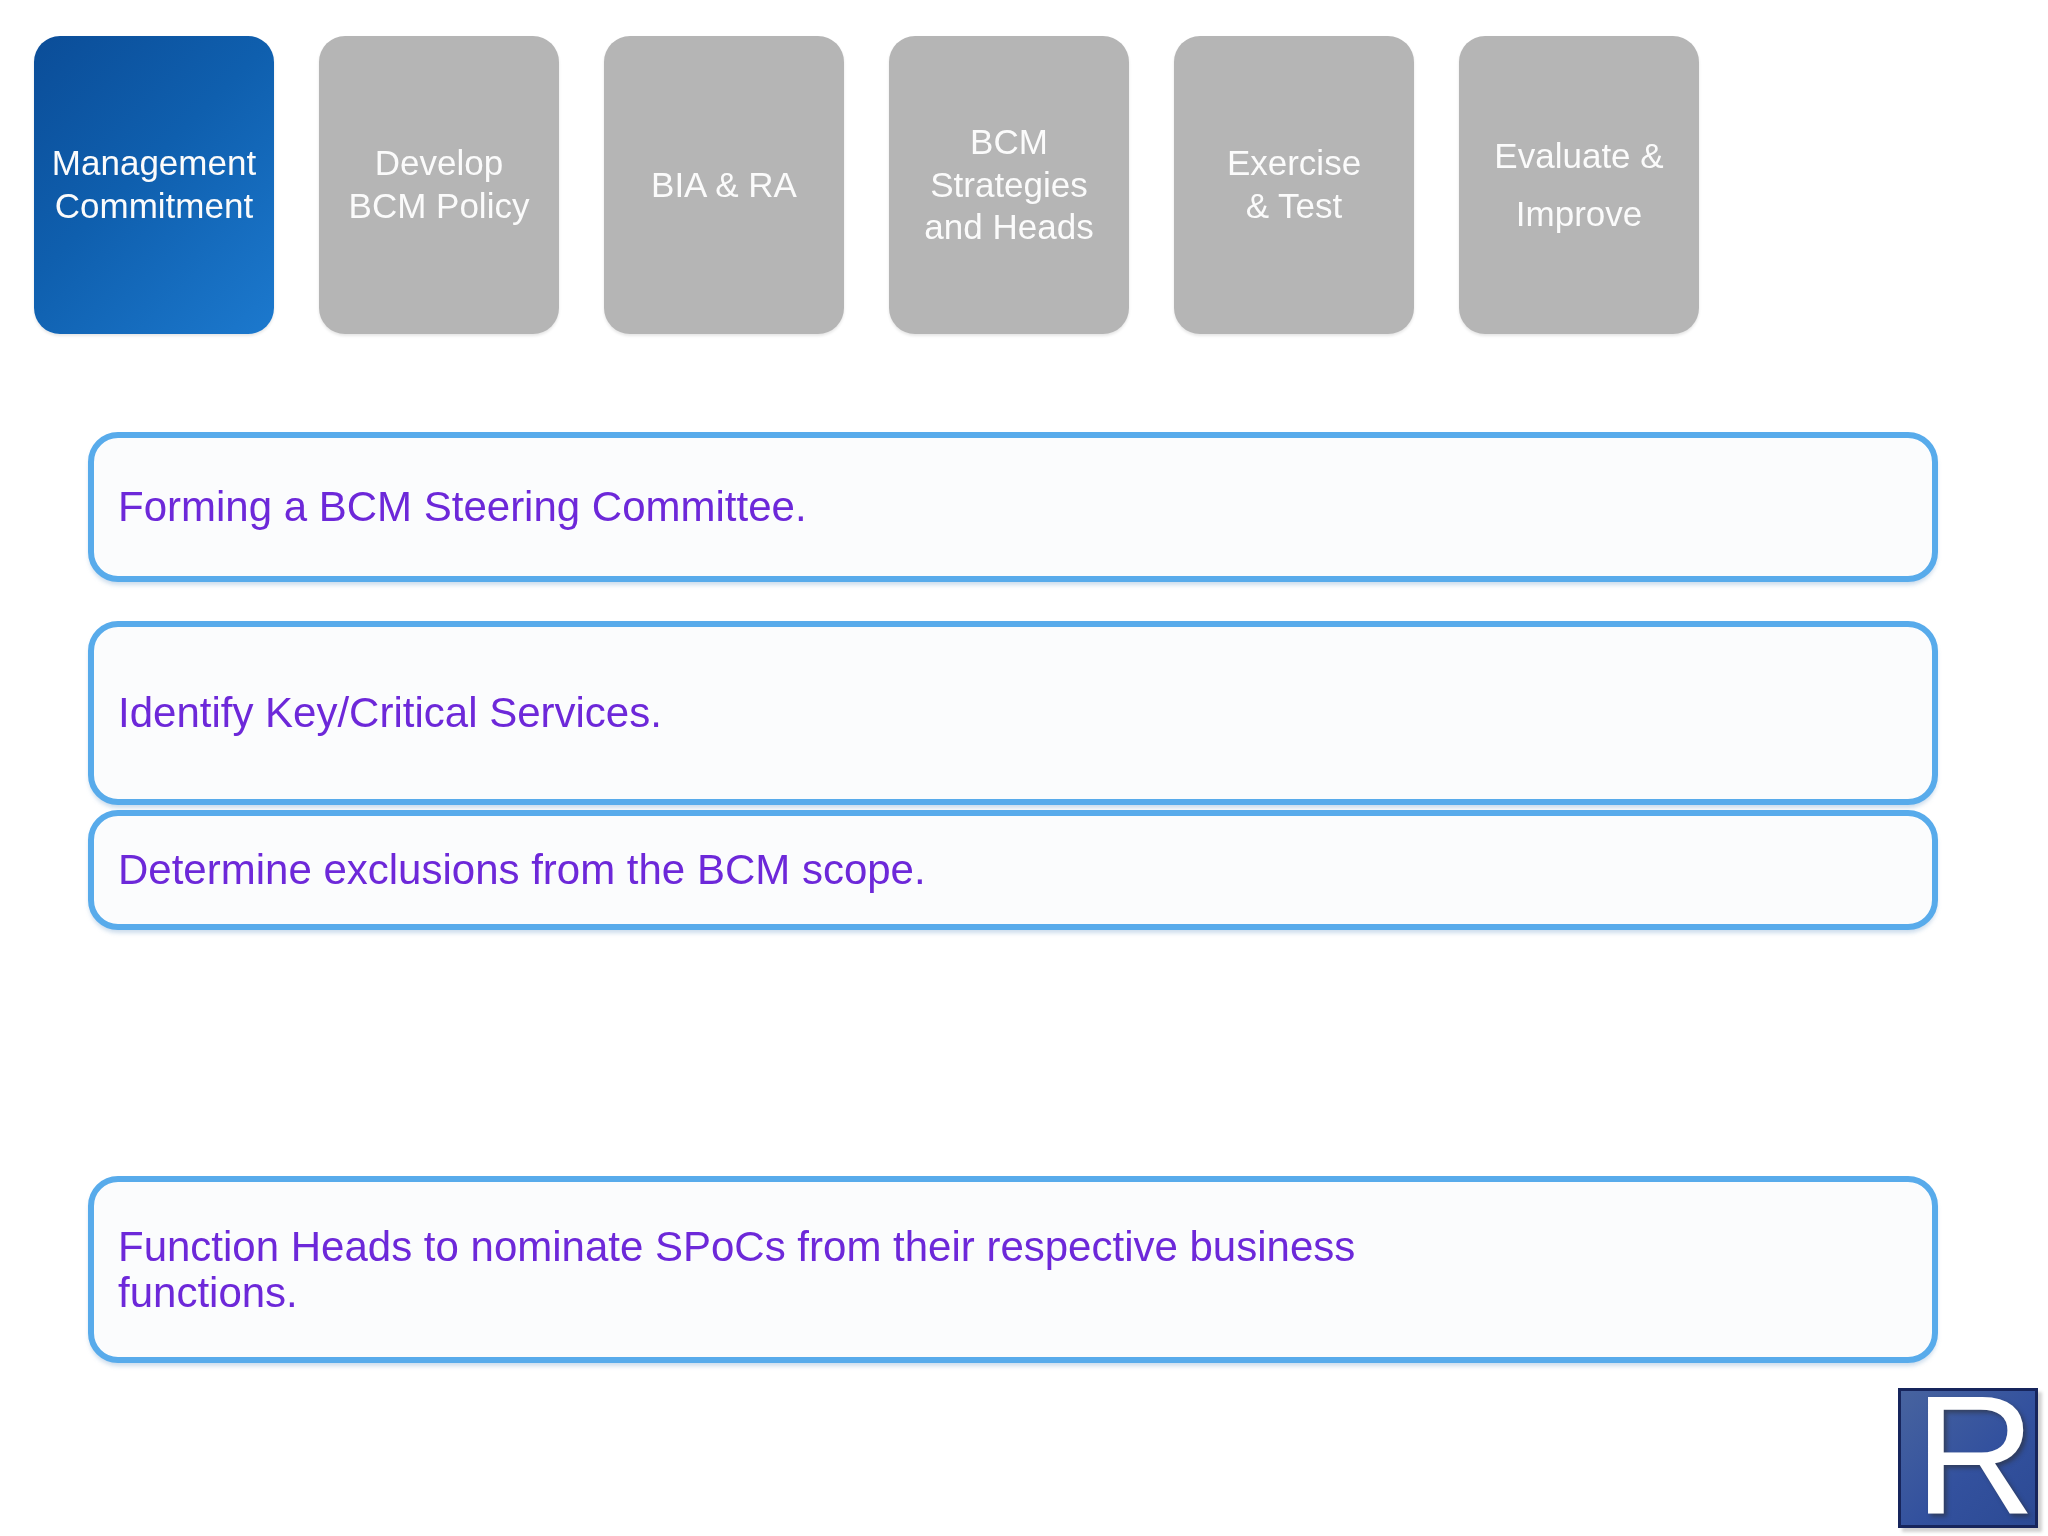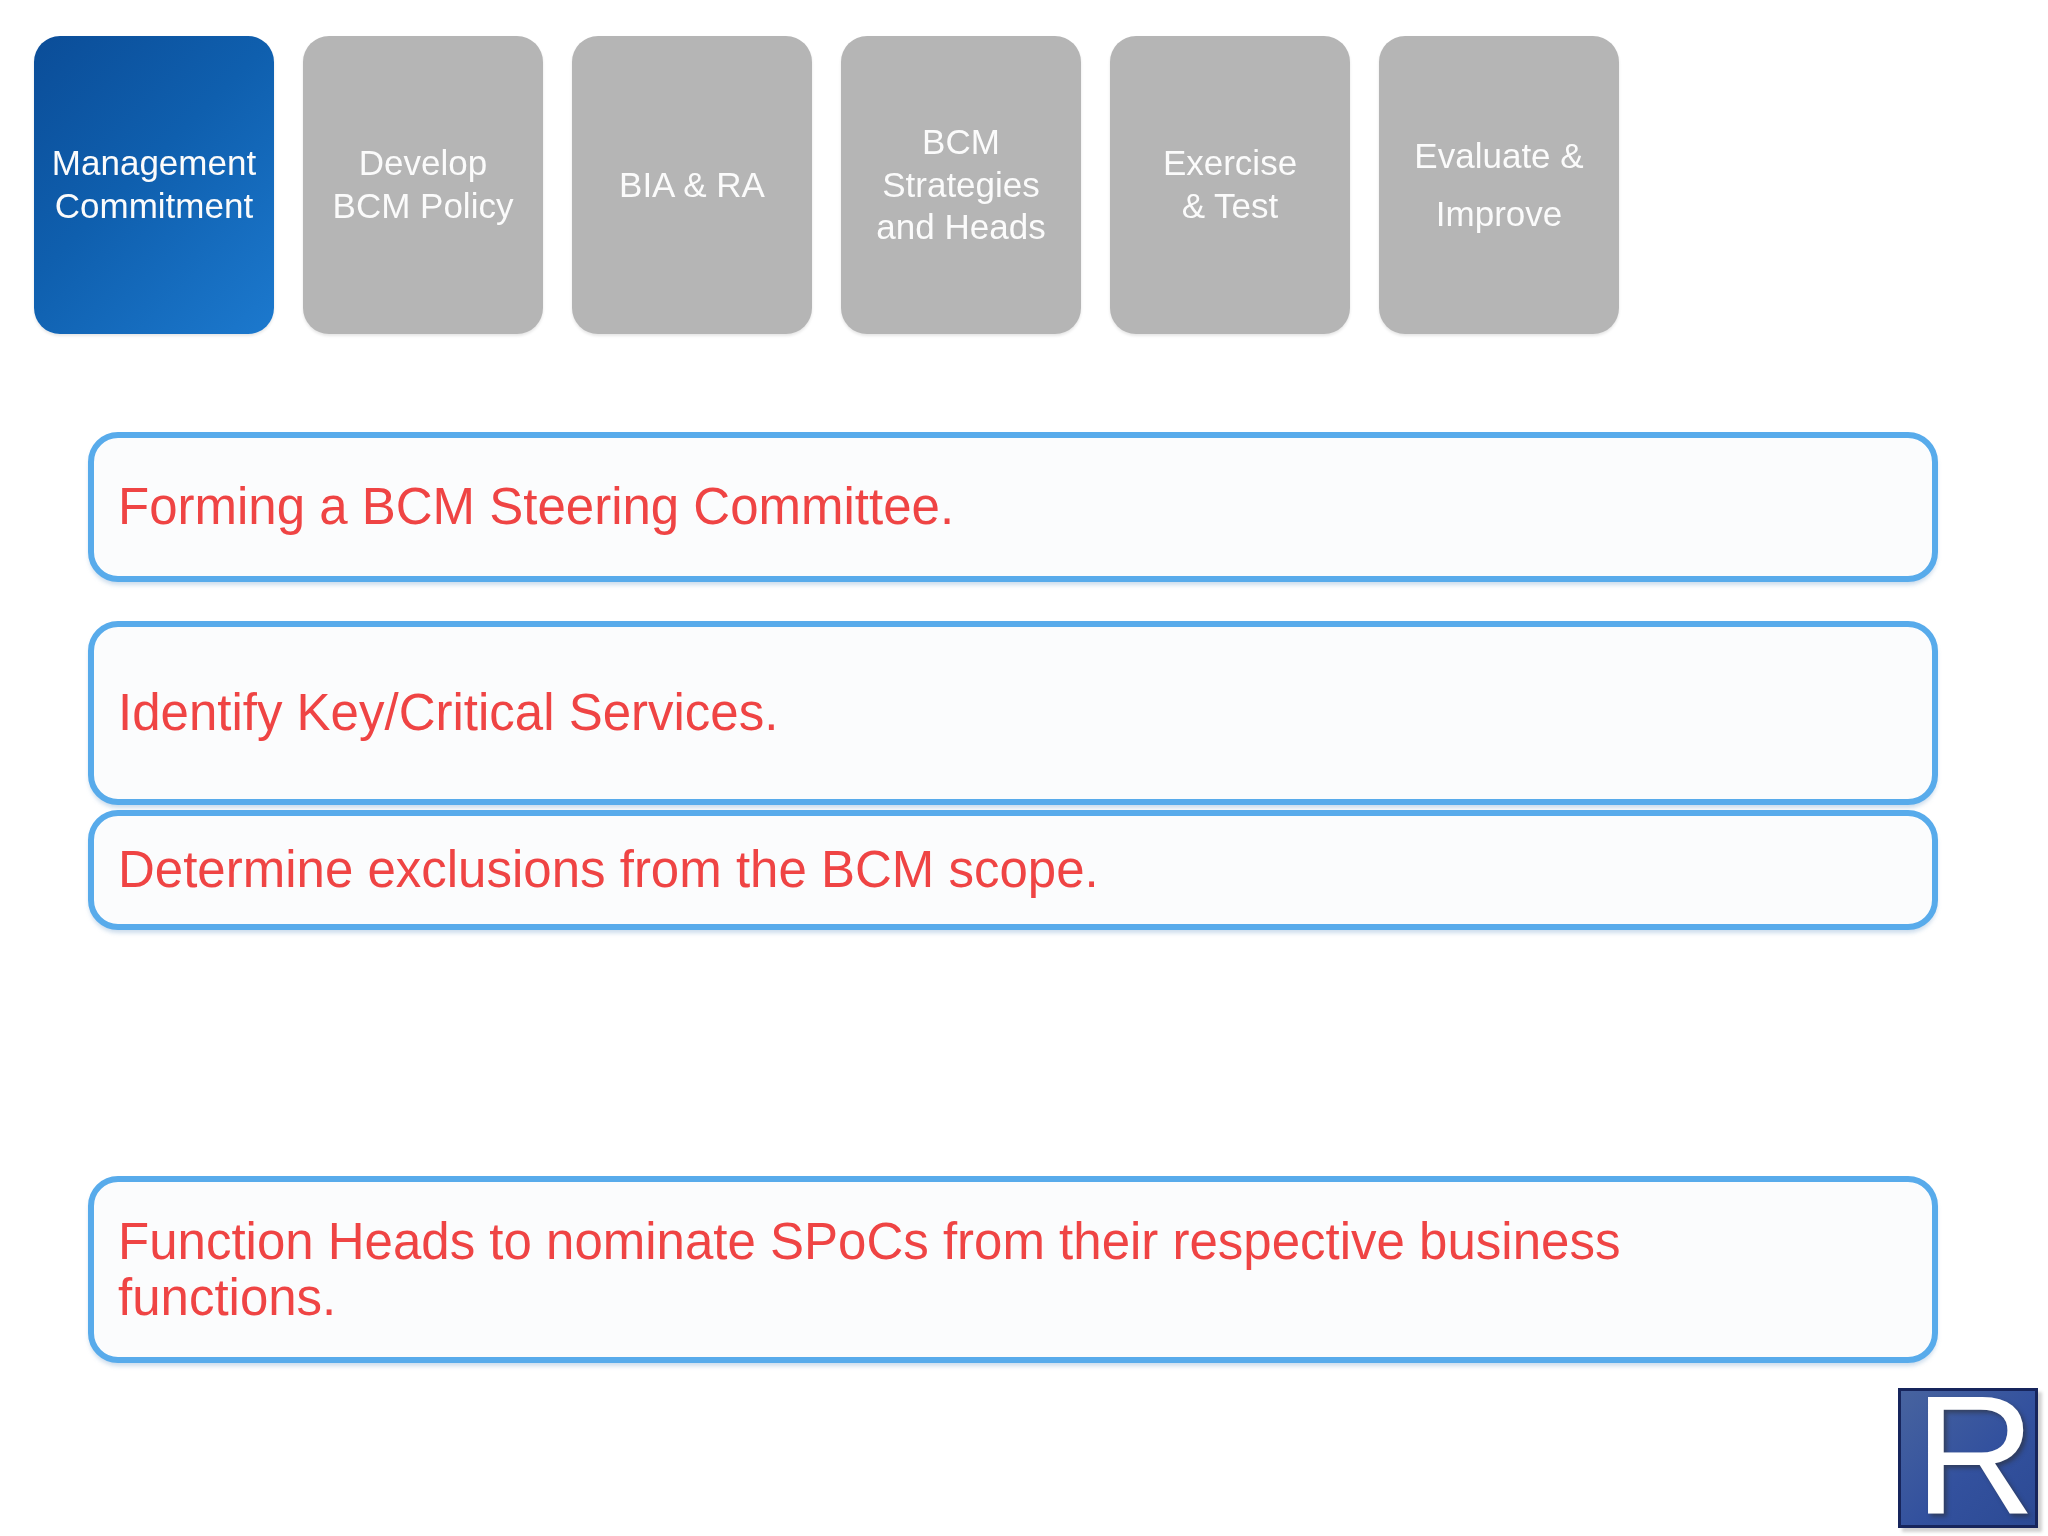--- a/index.html
+++ b/index.html
@@ -13,21 +13,21 @@
     position: relative;
     width: 2048px; height: 1536px;
     background: #ffffff;
   }
 
   
   .steps-row {
     position: absolute;
     left: 34px; top: 36px;
     display: flex;
-    gap: 29px;
+    gap: 45px;
     align-items: center;
   }
   .step {
     width: 240px; height: 298px;
     border-radius: 26px;
     background: #b5b5b5;
     display: flex;
     align-items: center;
     justify-content: center;
     box-shadow: 0 2px 3px rgba(0,0,0,0.10);
@@ -58,22 +58,22 @@
     padding-left: 24px;
     padding-right: 24px;
     box-shadow: 0 4px 4px -1px rgba(110,155,200,0.35);
   }
   .activity-1 { top: 432px;  height: 150px; }
   .activity-2 { top: 621px;  height: 184px; }
   .activity-3 { top: 810px;  height: 120px; }
   .activity-4 { top: 999px;  height: 150px; }
   .activity-5 { top: 1176px; height: 187px; }
   .activity-text {
-    color: #ef4444;
-    font-size: 51px;
+    color: #6d28d9;
+    font-size: 42px;
     line-height: 1.08;
     white-space: pre-line;
   }
 
   
   .logo {
     position: absolute;
     left: 1898px; top: 1388px;
     width: 140px; height: 140px;
     background: linear-gradient(135deg, #47639f 0%, #33519e 55%, #2c4a94 100%);

